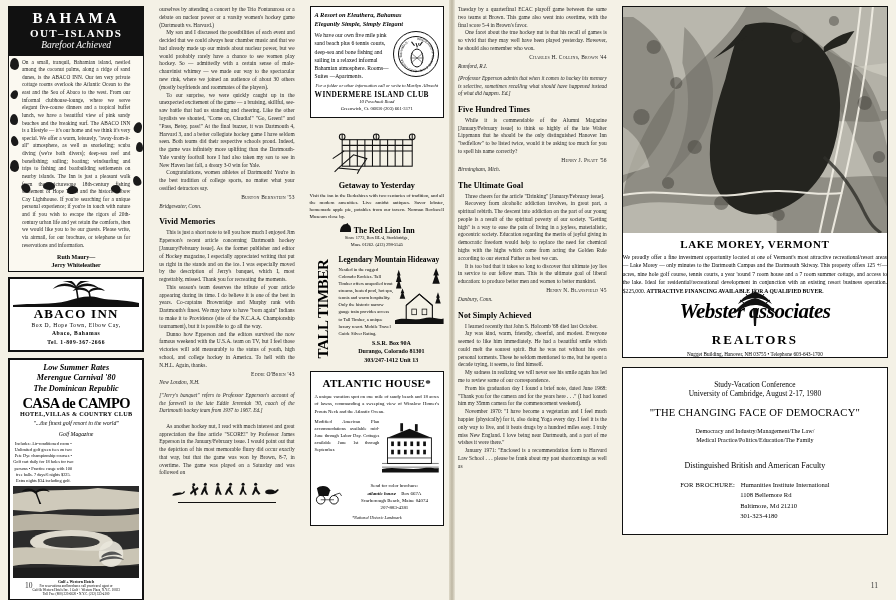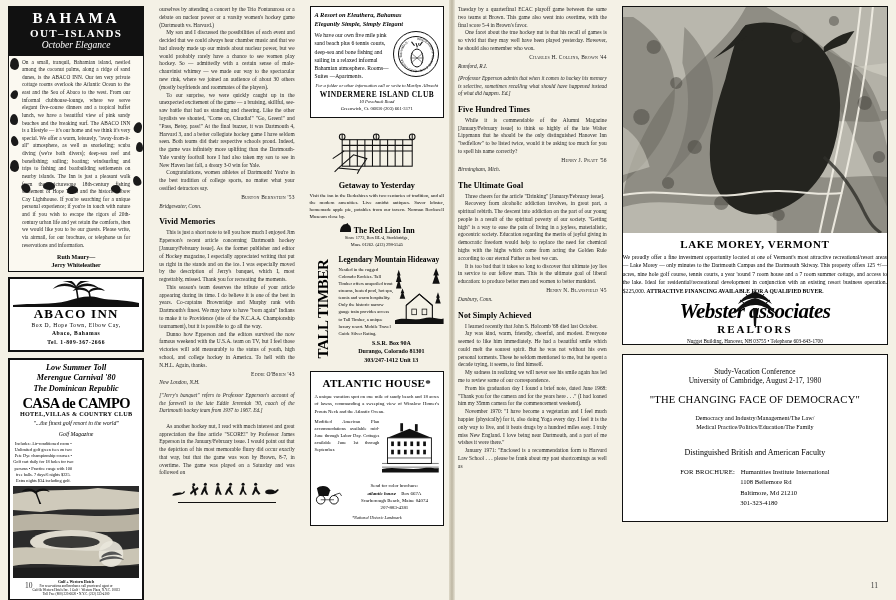--- a/index.html
+++ b/index.html
@@ -80,21 +80,21 @@
   .casa-fine { font-size:3.3px; line-height:1.35; }
 
   
   .wic { border:1px solid #111; padding:4px; background:#fff; }
   .wic-script { font-style:italic; font-size:6.4px; line-height:1.35; font-weight:bold; }
   .wic-mid { display:flex; gap:3px; margin-top:3px; }
   .wic-copy { font-size:5.6px; line-height:1.45; width:62%; }
   .seal { width:46px; height:46px; border:1.4px solid #111; border-radius:50%; position:relative; flex:0 0 auto; }
   .seal::after { content:""; position:absolute; inset:4px; border:1px solid #111; border-radius:50%; }
   .wic-foot { font-size:4.6px; font-style:italic; text-align:center; margin-top:3px; line-height:1.4;}
-  .wic-name { font-size:7.4px; font-weight:bold; letter-spacing:.4px; text-align:center; margin-top:1px;}
+  .wic-name { font-size:7.4px; font-weight:bold; letter-spacing:.4px; text-align:left; margin-top:1px;}
   .wic-addr { font-size:4.7px; text-align:center; line-height:1.45; font-style:italic;}
   .wic-addr.r { font-style:normal; }
 
   .redlion { margin-top:7px; text-align:center; }
   .rl-pic { height:54px; position:relative; }
   .rl-title { font-size:8.2px; font-weight:bold; margin-top:2px; }
   .rl-copy { font-size:4.9px; line-height:1.45; text-align:justify; margin-top:2px; }
   .rl-name { font-size:8px; font-weight:bold; margin-top:3px; }
   .rl-addr { font-size:4.4px; line-height:1.4; }
 
@@ -118,21 +118,21 @@
   .atl-foot { font-size:4.2px; font-style:italic; text-align:center; margin-top:3px;}
 
   
   .lakead { border:1px solid #111; background:#fff; }
   .lake-photo { height:226px; position:relative; overflow:hidden; background:#3b3b38; }
   .lake-title { text-align:center; font-size:11px; font-weight:bold; letter-spacing:.6px; margin-top:5px;}
   .lake-copy { font-size:5.6px; line-height:1.5; text-align:justify; margin-top:3px;}
   .lake-copy b { font-weight:bold; }
   .webster { text-align:center; margin-top:6px; position:relative; }
   .webster-script { font-size:21px; font-style:italic; font-weight:bold; letter-spacing:-0.5px; line-height:1;}
-  .webster-sub { font-size:11px; font-weight:bold; letter-spacing:2px; margin-top:1px;}
+  .webster-sub { font-size:13px; font-weight:bold; letter-spacing:2px; margin-top:10px;}
   .webster-addr { font-size:5.2px; margin-top:3px; }
 
   .hii { margin-top:9px; border:1px solid #111; background:#fff; padding:9px 6px 12px 6px; text-align:center; }
   .hii-l1 { font-size:10.2px; letter-spacing:.3px; }
   .hii-l2 { font-size:7.4px; margin-top:3px; }
   .hii-l3 { font-size:7.4px; }
   .hii-l4 { font-size:10.6px; margin-top:9px; letter-spacing:.2px;}
   .hii-l5 { font-size:6.1px; margin-top:9px; line-height:1.5;}
   .hii-l6 { font-size:8px; margin-top:16px; }
   .hii-b { margin-top:10px; font-size:6.6px; line-height:1.55; display:inline-block; text-align:left;}
@@ -151,21 +151,21 @@
 
   <div class="page page-left">
     <div class="cols">
 
       <div class="col c1">
 
         <div class="ad">
           <div class="bahama-head">
             <div class="l1">BAHAMA</div>
             <div class="l2">OUT–ISLANDS</div>
-            <div class="l3">October Elegance</div>
+            <div class="l3">Barefoot Achieved</div>
           </div>
           <div class="bahama-body">
             <div class="shells">
               <div class="shell" style="left:1px;top:2px;width:9px;height:12px;"></div>
               <div class="shell" style="left:2px;top:34px;width:7px;height:9px;transform:rotate(25deg)"></div>
               <div class="shell" style="left:1px;top:58px;width:8px;height:11px;"></div>
               <div class="shell" style="left:2px;top:80px;width:7px;height:10px;transform:rotate(-15deg)"></div>
               <div class="shell" style="left:1px;top:104px;width:9px;height:12px;"></div>
               <div class="shell" style="right:1px;top:66px;width:8px;height:11px;transform:rotate(18deg)"></div>
               <div class="shell" style="right:0px;top:86px;width:7px;height:10px;"></div>
@@ -199,21 +199,21 @@
               <path d="M84 10 C90 5 98 6 102 10 C96 8 89 8 84 12 Z" fill="#111"></path>
             </svg>
           </div>
           <div class="abaco-name">ABACO INN</div>
           <div class="abaco-line">Box D, Hope Town, Elbow Cay,</div>
           <div class="abaco-line b">Abaco, Bahamas</div>
           <div class="abaco-line b">Tel. 1-809-367-2666</div>
         </div>
 
         <div class="casa">
-          <div class="casa-script">Low Summer Toll</div>
+          <div class="casa-script">Low Summer Rates</div>
           <div class="casa-script">Merengue Carnival '80</div>
           <div class="casa-script">The Dominican Republic</div>
           <div class="casa-logo">CASA de CAMPO</div>
           <div class="casa-sub">HOTEL,VILLAS &amp; COUNTRY CLUB</div>
           <div class="casa-quote">"...the finest golf resort in the world"</div>
           <div class="casa-quote" style="text-align:center;">Golf Magazine</div>
           <div class="casa-deal">
             <div class="deal-right">Includes: Air-conditioned room • Unlimited golf green fees on two Pete Dye championship courses • Golf cart daily for 18 holes for two persons • Practice range with 100 free balls. 7 days/6 nights $225. Extra nights $34 including golf.</div>
           </div>
           <div class="casa-photo">

